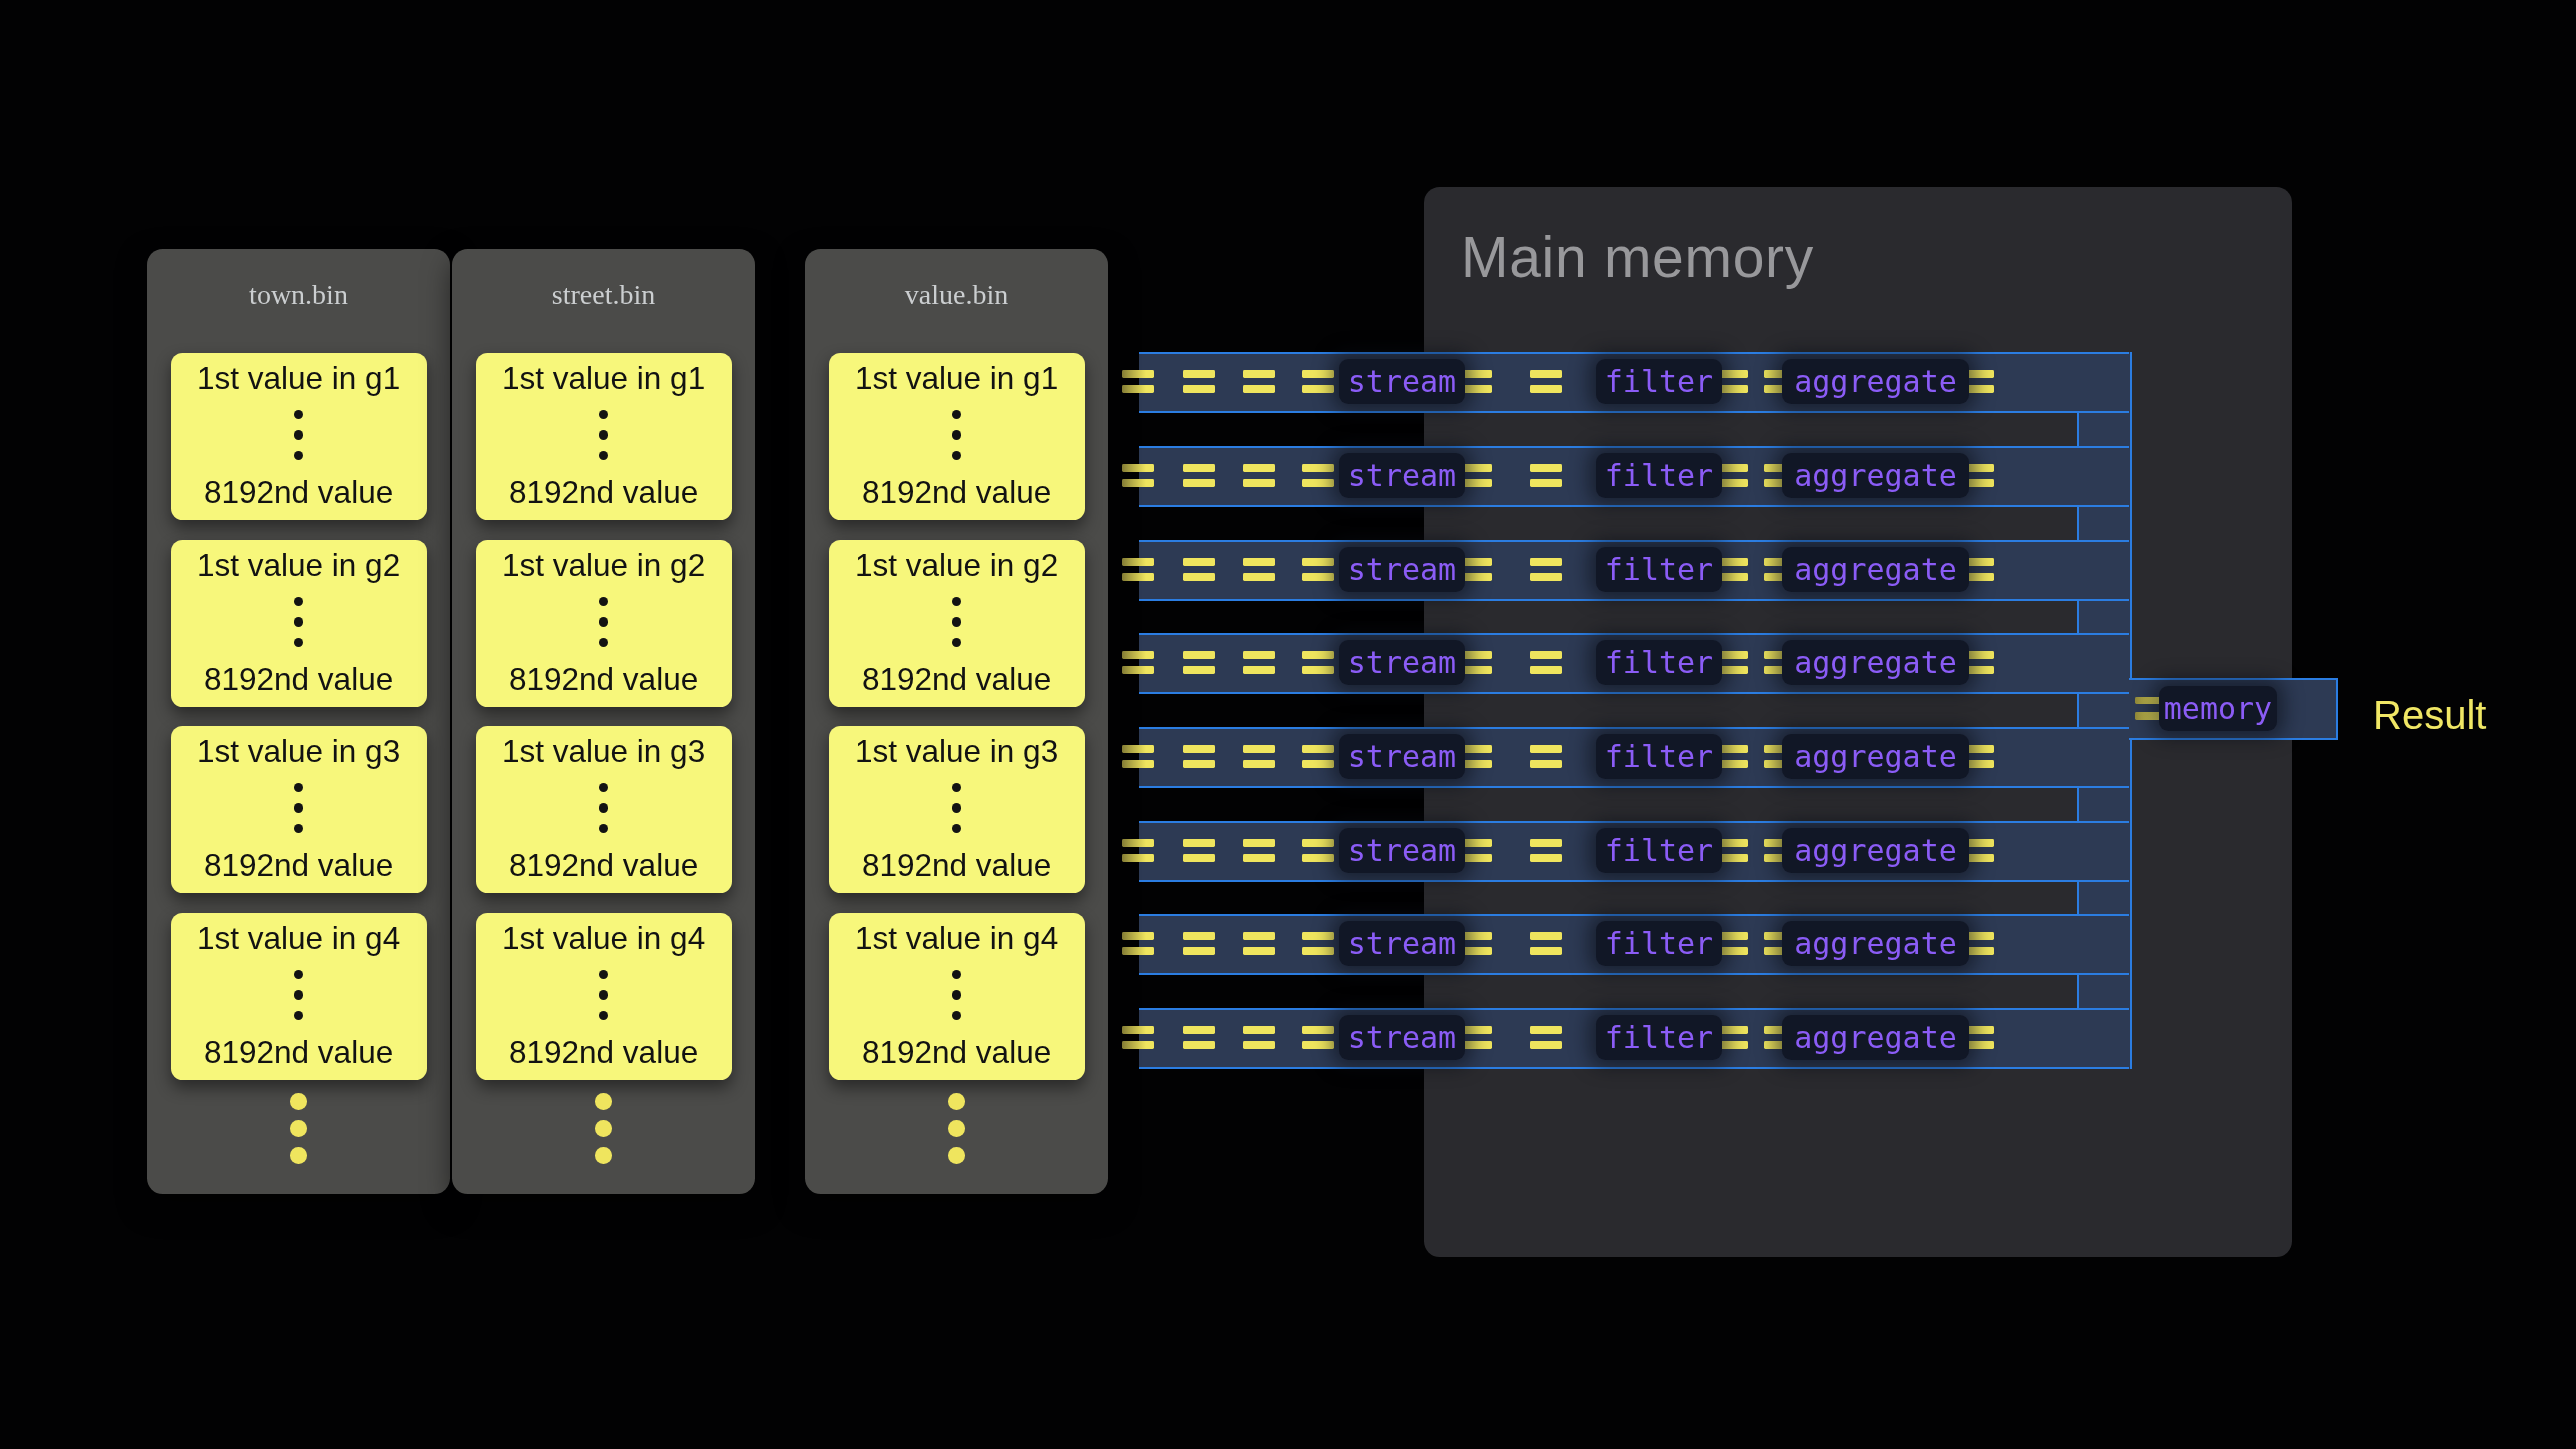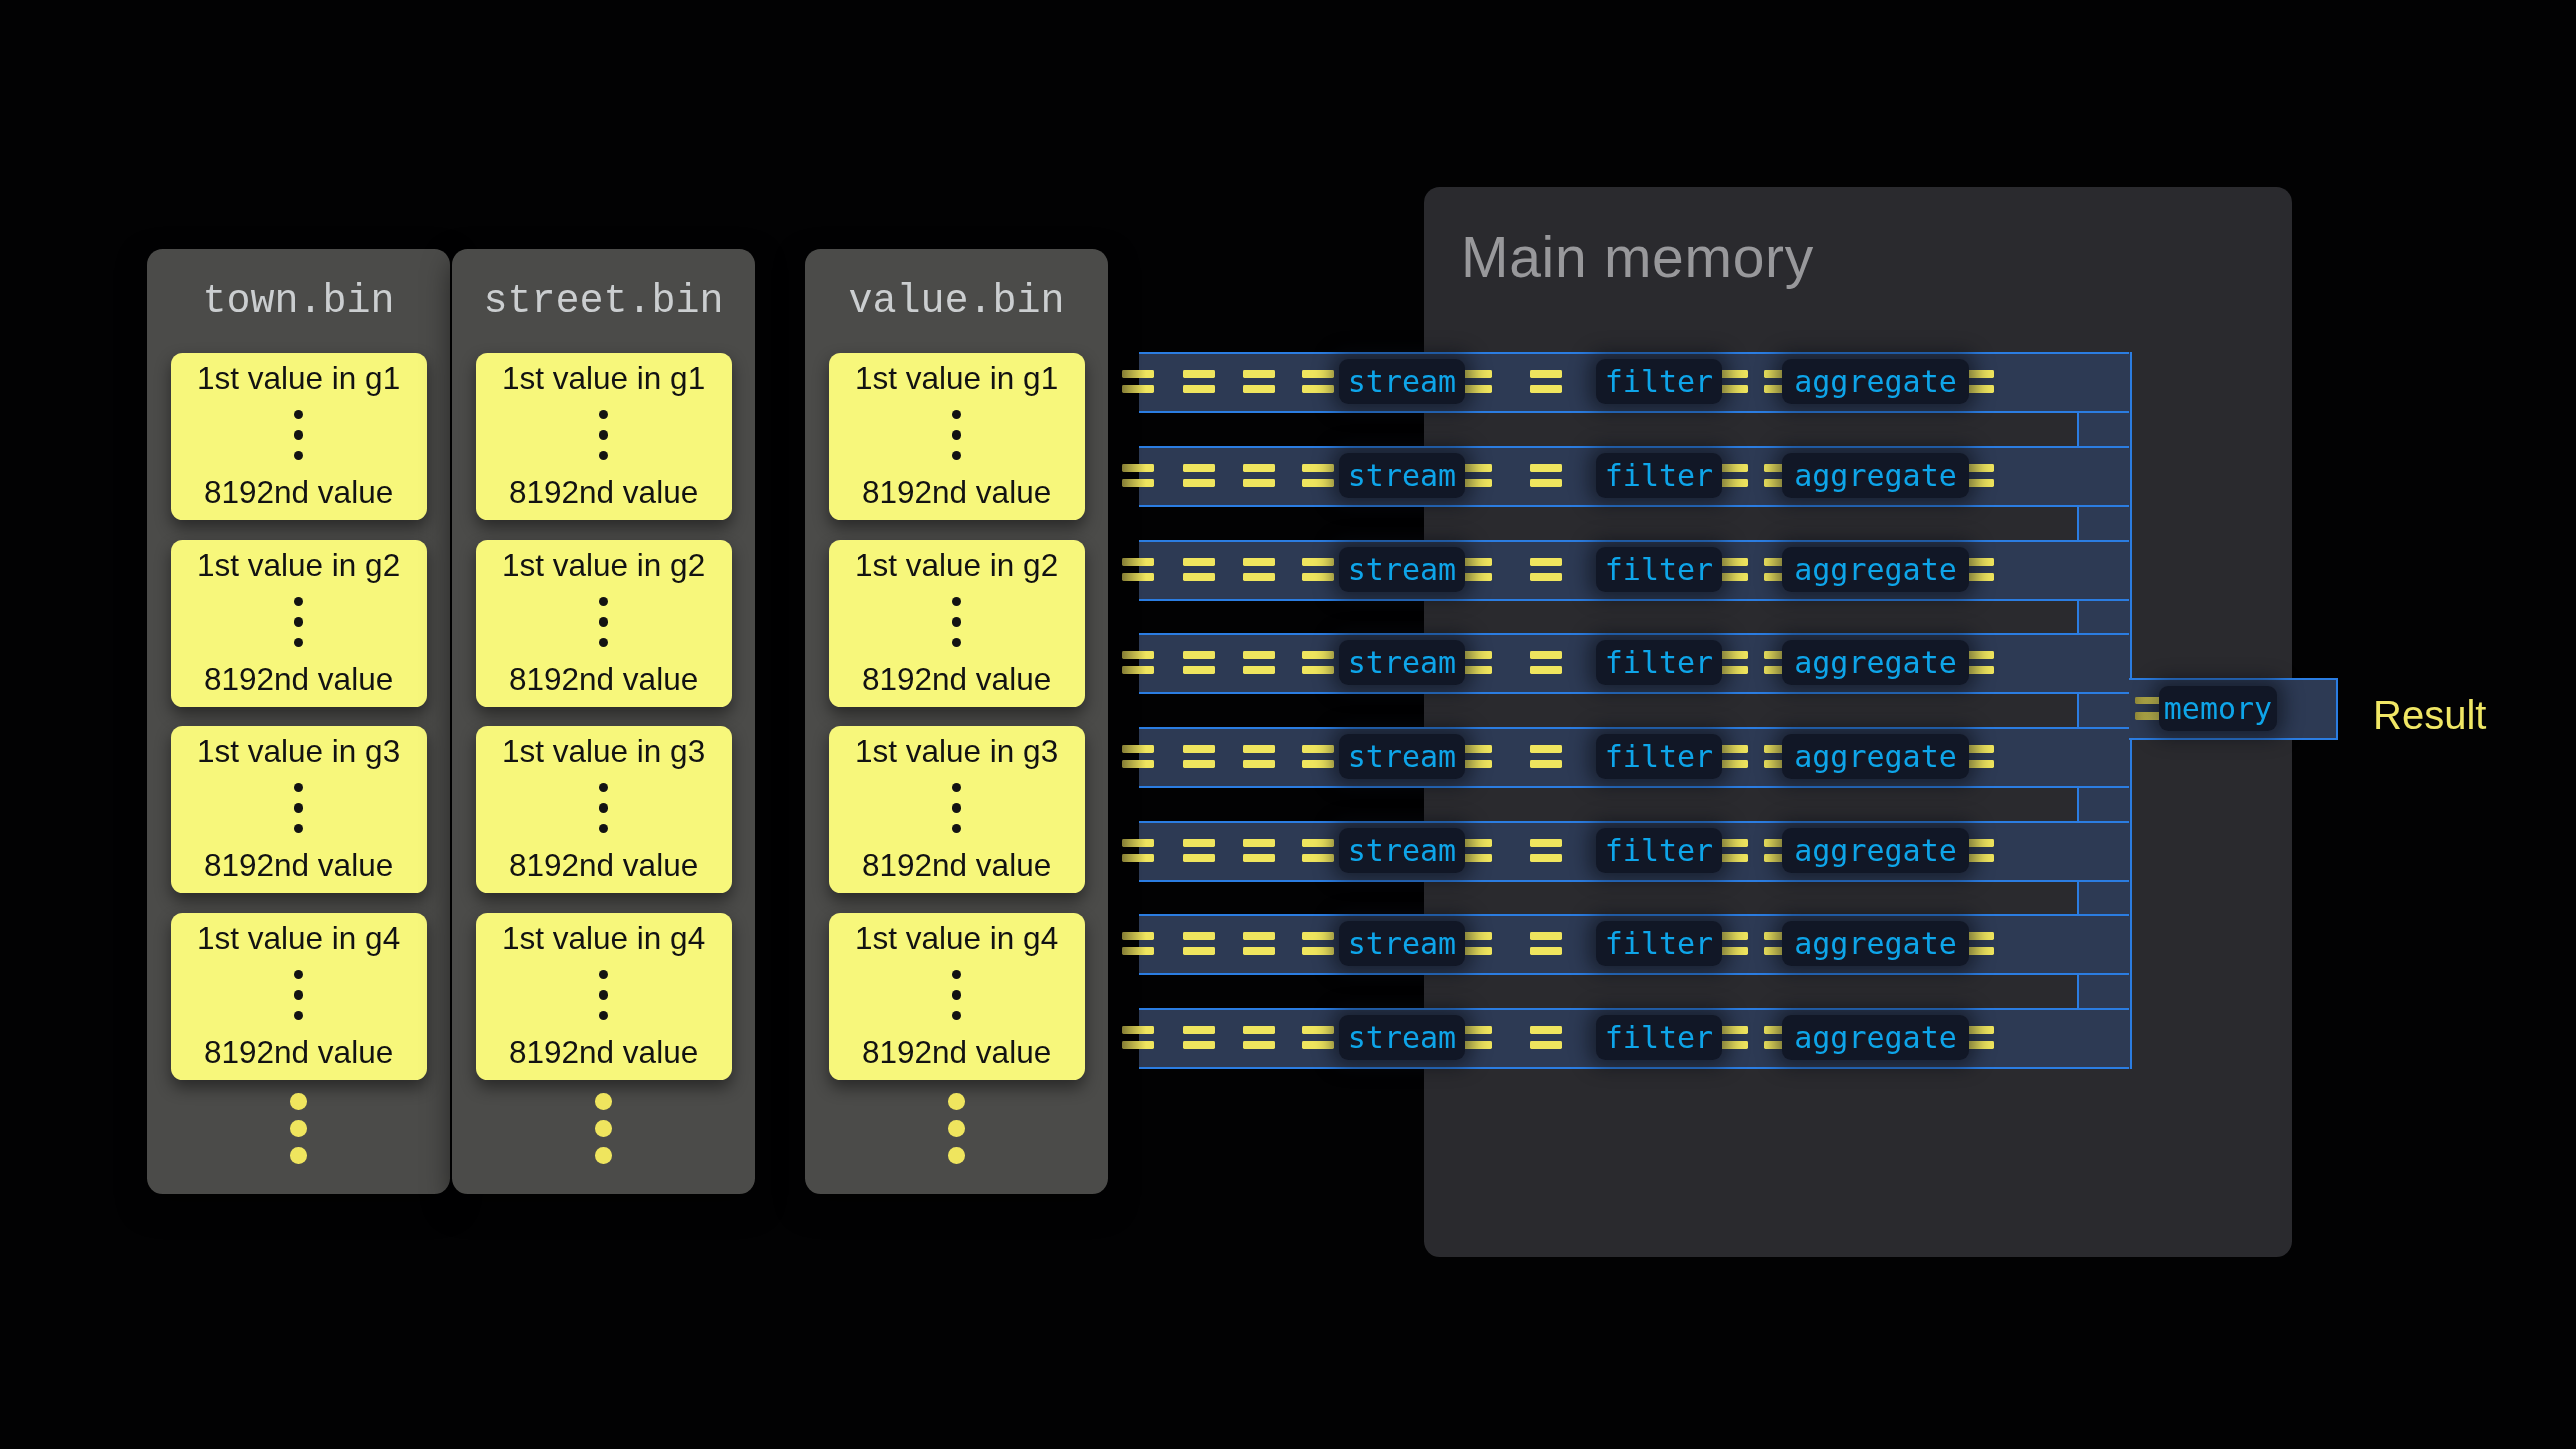--- a/index.html
+++ b/index.html
@@ -5,21 +5,21 @@
   html,body{margin:0;padding:0;background:#000;}
   .canvas{position:relative;width:2576px;height:1449px;background:#020203;overflow:hidden;
           font-family:"Liberation Sans", sans-serif;padding-left:44px;}
 
   
   .file-panel{position:absolute;top:249px;width:303px;height:945px;background:#4b4b49;
     border-radius:15.7px;z-index:2;box-shadow:0 11.4px 29px rgba(0,0,0,.55);
     background-image:radial-gradient(circle, rgba(0,0,0,.16) 1.8px, transparent 2.1px);
     background-size:21.5px 21.5px;background-position:5.7px 5.7px;}
   .file-title{position:absolute;top:30px;left:0;right:0;text-align:center;
-    font-family:Liberation Mono, monospace;font-size:40px;color:#cbced0;}
+    font-family:Liberation Serif, serif;font-size:28px;color:#cbced0;}
   .vblock{position:absolute;left:23.6px;width:256px;height:167px;background:var(--block-yellow,#f7f77b);
     border-radius:11.4px;box-shadow:0 7.2px 15.7px rgba(0,0,0,.45);box-sizing:border-box;
     display:flex;flex-direction:column;align-items:center;justify-content:space-between;
     padding:7.2px 0 10px;color:#121212;font-size:31.5px;line-height:1.15;}
   .vdots{display:flex;flex-direction:column;align-items:center;gap:11.4px;}
   .vdots i{width:9.3px;height:9.3px;border-radius:50%;background:#131313;}
   .file-more{position:absolute;top:844px;left:0;right:0;display:flex;flex-direction:column;
     align-items:center;gap:10.7px;}
   .file-more i{width:16.5px;height:16.5px;border-radius:50%;background:var(--dash-yellow,#efe55e);}
 
@@ -33,21 +33,21 @@
     border-left:2.9px solid var(--accent-blue,#2b7de2);border-right:2.9px solid var(--accent-blue,#2b7de2);
     box-sizing:border-box;z-index:1;}
   .prow{position:absolute;left:1139px;width:990px;height:61px;background:var(--row-fill,#2d3a54);
     border-top:2.9px solid var(--accent-blue,#2b7de2);border-bottom:2.9px solid var(--accent-blue,#2b7de2);
     box-sizing:border-box;z-index:2;}
   .eq{position:absolute;top:15.7px;width:31.5px;height:23.6px;z-index:1;}
   .eq i{position:absolute;left:0;right:0;height:7.9px;border-radius:1.4px;background:var(--dash-yellow,#efe55e);}
   .eq i.t{top:0}.eq i.b{bottom:0}
   .eq.fade i{background:linear-gradient(90deg,#8f8739 0%,var(--dash-yellow,#efe55e) 75%);}
   .chip{position:absolute;top:5px;height:45px;line-height:45px;background:var(--chip-bg,#111726);
-    border-radius:9.3px;color:#0ea5e9;text-align:center;font-family:"DejaVu Sans Mono", monospace;
+    border-radius:9.3px;color:#8b5cf6;text-align:center;font-family:"DejaVu Sans Mono", monospace;
     font-size:30px;z-index:2;box-shadow:0 0 18.6px 7.2px rgba(10,12,20,.55);}
 
   
   .merge-band{position:absolute;left:2129px;top:678px;width:209px;height:62px;background:var(--row-fill,#2d3a54);
     border:2.9px solid var(--accent-blue,#2b7de2);border-left:none;box-sizing:border-box;z-index:3;}
   .merge-band .eq{top:16.5px;left:5.7px;}
   .merge-band .chip{left:30px;width:118px;top:5.7px;}
   .result{position:absolute;left:2373px;top:693px;font-size:40px;color:var(--result-yellow,#f0e765);z-index:2;}
 </style>
 </head>

